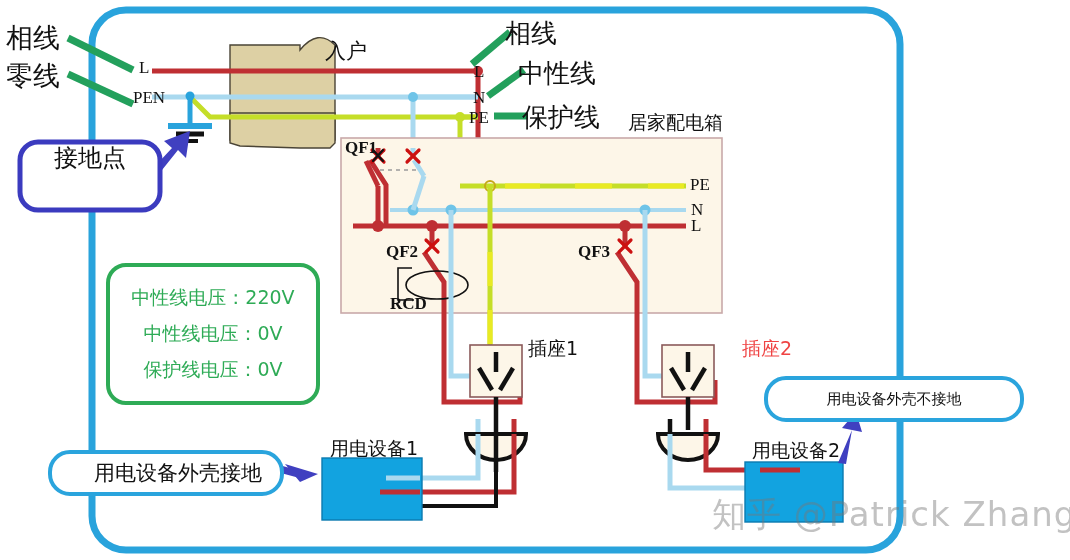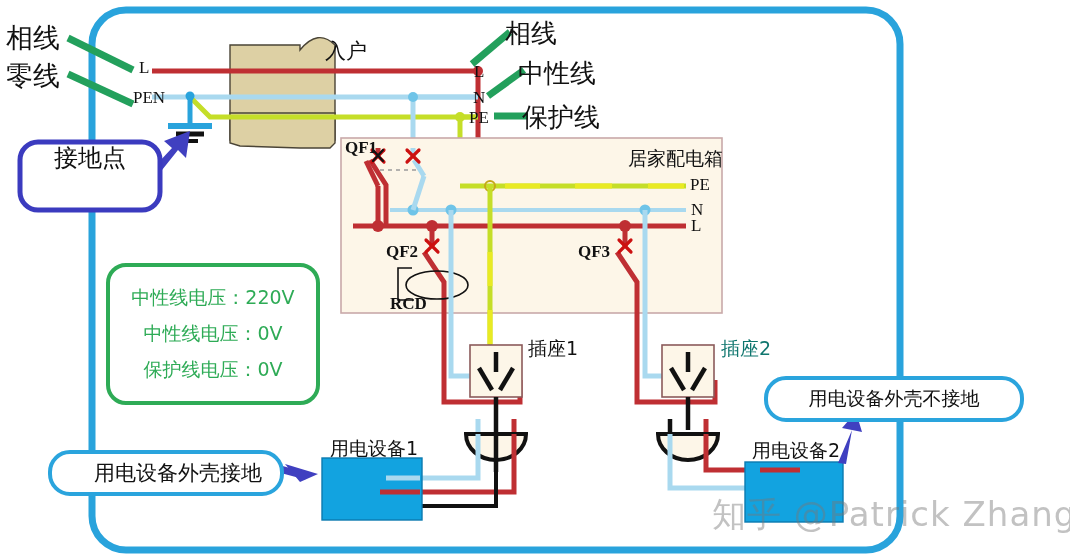--- a/index.html
+++ b/index.html
@@ -208,48 +208,48 @@
             font-size:24px;color:#111;">接地点</div>
 
 <div class="cn" style="position:absolute;left:505px;top:16px;font-size:26px;color:#111;">相线</div>
 <div class="cn" style="position:absolute;left:518px;top:56px;font-size:26px;color:#111;">中性线</div>
 <div class="cn" style="position:absolute;left:522px;top:100px;font-size:26px;color:#111;">保护线</div>
 
 <div class="ser" style="position:absolute;left:474px;top:62px;font-size:17px;color:#111;">L</div>
 <div class="ser" style="position:absolute;left:473px;top:88px;font-size:17px;color:#111;">N</div>
 <div class="ser" style="position:absolute;left:469px;top:108px;font-size:17px;color:#111;">PE</div>
 
-<div class="cn" style="position:absolute;left:628px;top:110px;font-size:19px;color:#111;margin-top:36px;">居家配电箱</div>
+<div class="cn" style="position:absolute;left:628px;top:110px;font-size:19px;color:#111;">居家配电箱</div>
 
 <div class="ser" style="position:absolute;left:690px;top:175px;font-size:17px;color:#111;">PE</div>
 <div class="ser" style="position:absolute;left:691px;top:200px;font-size:17px;color:#111;">N</div>
 <div class="ser" style="position:absolute;left:691px;top:216px;font-size:17px;color:#111;">L</div>
 
 <div class="ser" style="position:absolute;left:345px;top:138px;font-size:17px;font-weight:bold;color:#111;">QF1</div>
 <div class="ser" style="position:absolute;left:386px;top:242px;font-size:17px;font-weight:bold;color:#111;">QF2</div>
 <div class="ser" style="position:absolute;left:578px;top:242px;font-size:17px;font-weight:bold;color:#111;">QF3</div>
 <div class="ser" style="position:absolute;left:390px;top:294px;font-size:17px;font-weight:bold;color:#111;">RCD</div>
 
 <div class="cn" style="position:absolute;left:528px;top:336px;font-size:19px;color:#111;">插座1</div>
-<div class="cn" style="position:absolute;left:721px;top:336px;font-size:19px;color:#0f766e;">插座2</div>
+<div class="cn" style="position:absolute;left:742px;top:336px;font-size:19px;color:#ef4444;">插座2</div>
 
 <div class="cn" style="position:absolute;left:330px;top:436px;font-size:19px;color:#111;">用电设备1</div>
 <div class="cn" style="position:absolute;left:752px;top:438px;font-size:19px;color:#111;">用电设备2</div>
 
 <div style="position:absolute;left:108px;top:265px;width:210px;height:138px;
             display:flex;flex-direction:column;justify-content:center;
             align-items:center;gap:10px;">
   <div class="cn" style="font-size:19px;color:#2eab56;white-space:nowrap;">中性线电压：220V</div>
   <div class="cn" style="font-size:19px;color:#2eab56;white-space:nowrap;">中性线电压：0V</div>
   <div class="cn" style="font-size:19px;color:#2eab56;white-space:nowrap;">保护线电压：0V</div>
 </div>
 
 <div class="cn" style="position:absolute;left:50px;top:452px;width:232px;height:42px;
             display:flex;align-items:center;justify-content:center;
             font-size:21px;color:#111;padding-left:12px;">用电设备外壳接地</div>
 <div class="cn" style="position:absolute;left:766px;top:378px;width:256px;height:42px;
             display:flex;align-items:center;justify-content:center;
-            font-size:19px;color:#111;">用电设备外壳不接地</div>
+            font-size:15px;color:#111;">用电设备外壳不接地</div>
 
 <div class="cn" style="position:absolute;left:712px;top:492px;font-size:34px;
             color:rgba(120,120,120,0.45);letter-spacing:1px;white-space:nowrap;">知乎 @Patrick Zhang</div>
 
 </div>
 
 </body></html>

